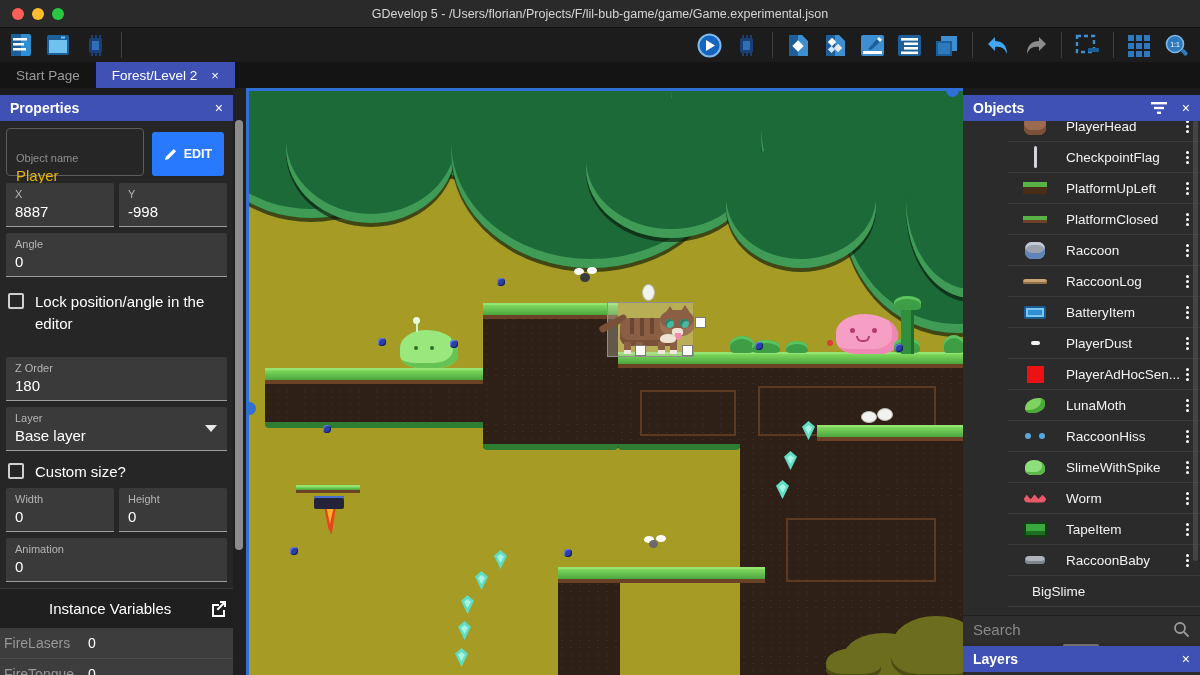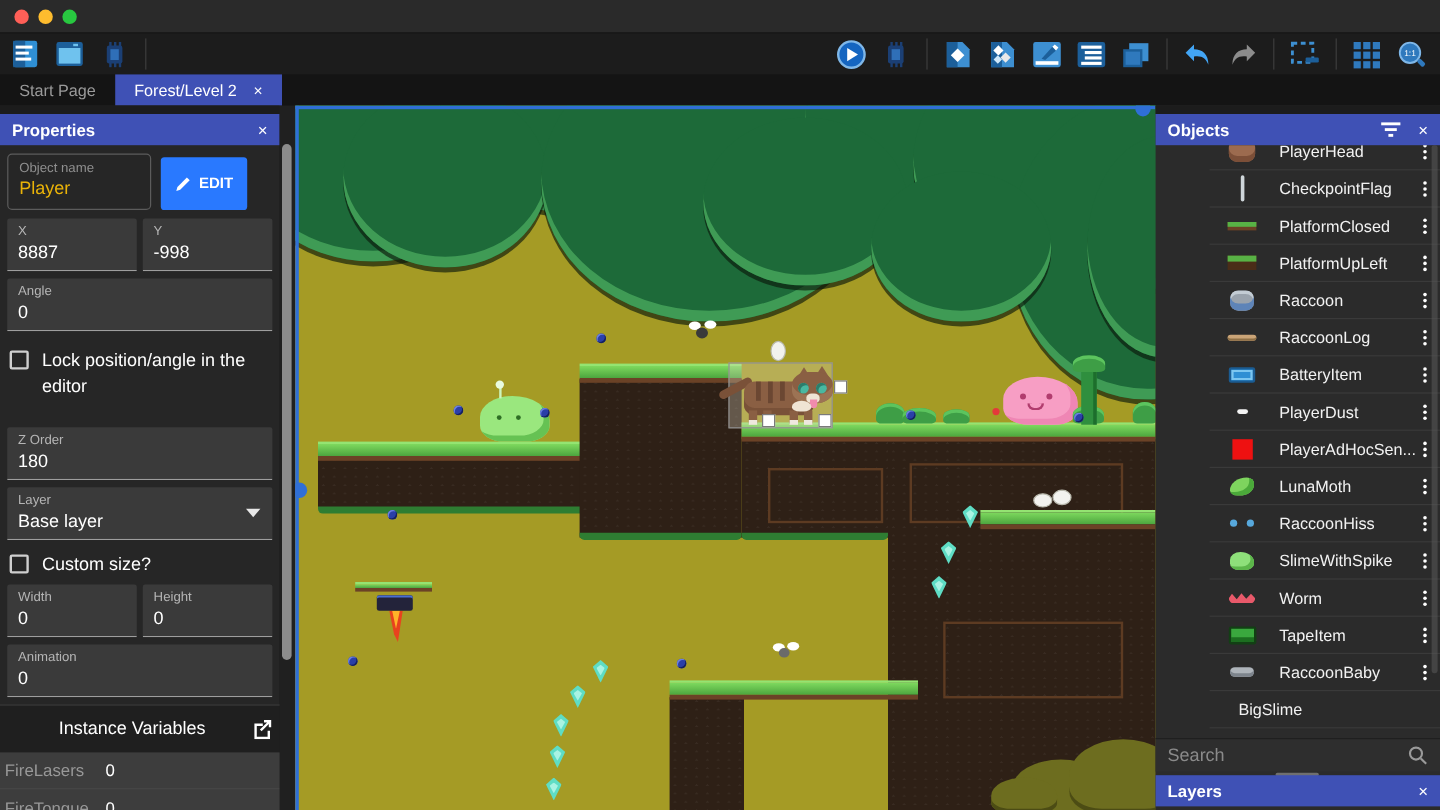--- a/index.html
+++ b/index.html
@@ -30,22 +30,22 @@
   .tab .closex { margin-left:14px; font-size:13px; color:#fff; }
 
   
   #left-panel { position:absolute; left:0; top:88px; width:233px; height:587px; background:#262626; }
   .panel-gap { height:7px; background:#1c1c1c; }
   .panel-header { height:26px; background:#3f51b5; color:#fff; display:flex; align-items:center;
     padding:0 10px; font-size:14px; font-weight:bold; }
   .panel-header .hx { margin-left:auto; font-weight:normal; font-size:14px; }
   #props-body { padding:7px 6px 0 6px; }
   .objname-row { display:flex; align-items:flex-end; margin-bottom:7px; }
-  #objname-box { width:120px; height:47px; border:1px solid #5c5c5c; border-radius:4px;
-    padding:5px 9px; }
+  #objname-box { width:138px; height:47px; border:1px solid #5c5c5c; border-radius:4px;
+    padding:23px 9px; }
   #objname-box .lbl { color:#8f8f8f; font-size:11px; }
   #objname-box .val { color:#eab308; font-size:15px; margin-top:3px; }
   #edit-btn { margin-left:8px; width:72px; height:44px; background:#2979ff; border-radius:3px;
     color:#fff; font-size:12.5px; font-weight:bold; display:flex; align-items:center;
     justify-content:center; gap:7px; cursor:pointer; }
   .grid2 { display:flex; gap:5px; margin-bottom:6px; }
   .grid2 .fld { flex:1; }
   .fld { background:#3a3a3a; border-bottom:1px solid #9e9e9e; border-radius:2px 2px 0 0;
     padding:5px 9px 6px; position:relative; }
   .fld .lbl { font-size:11px; color:#b5b5b5; }
@@ -157,20 +157,21 @@
   .mi-rbaby { width:20px; height:8px; background:#aeb4ba; border-radius:5px;
     box-shadow: inset 0 -3px 0 #7d848c; }
 </style>
 </head>
 <body>
 
 <div id="titlebar">
   <div class="traffic" style="left:12px;background:#ff5f57"></div>
   <div class="traffic" style="left:32px;background:#febc2e"></div>
   <div class="traffic" style="left:52px;background:#28c840"></div>
+  <div class="title">GDevelop 5 - /Users/florian/Projects/F/lil-bub-game/game/Game.experimental.json</div>
 </div>
 
 <div id="toolbar">
   <div class="tb-ico" style="margin-left:8px">
     <svg viewBox="0 0 27 25">
         <rect x="3" y="1" width="20" height="22" rx="2" fill="#2f8fd4"></rect>
         <rect x="3" y="1" width="10" height="22" fill="#1c5f9a"></rect>
         <rect x="5" y="5" width="14" height="2.5" fill="#fff"></rect>
         <rect x="5" y="10" width="11" height="2.5" fill="#fff"></rect>
         <rect x="5" y="15" width="13" height="2.5" fill="#fff"></rect>
@@ -586,34 +587,34 @@
           </span>
         <span class="obj-name">CheckpointFlag</span>
         <span class="dots">
             <i></i>
             <i></i>
             <i></i>
           </span>
       </div>
       <div class="obj-row">
         <span class="obj-ico">
+            <span class="mi mi-pul"></span>
+          </span>
+        <span class="obj-name">PlatformUpLeft</span>
+        <span class="dots">
+            <i></i>
+            <i></i>
+            <i></i>
+          </span>
+      </div>
+      <div class="obj-row">
+        <span class="obj-ico">
             <span class="mi mi-pc"></span>
           </span>
         <span class="obj-name">PlatformClosed</span>
-        <span class="dots">
-            <i></i>
-            <i></i>
-            <i></i>
-          </span>
-      </div>
-      <div class="obj-row">
-        <span class="obj-ico">
-            <span class="mi mi-pul"></span>
-          </span>
-        <span class="obj-name">PlatformUpLeft</span>
         <span class="dots">
             <i></i>
             <i></i>
             <i></i>
           </span>
       </div>
       <div class="obj-row">
         <span class="obj-ico">
             <span class="mi mi-rac"></span>
           </span>

